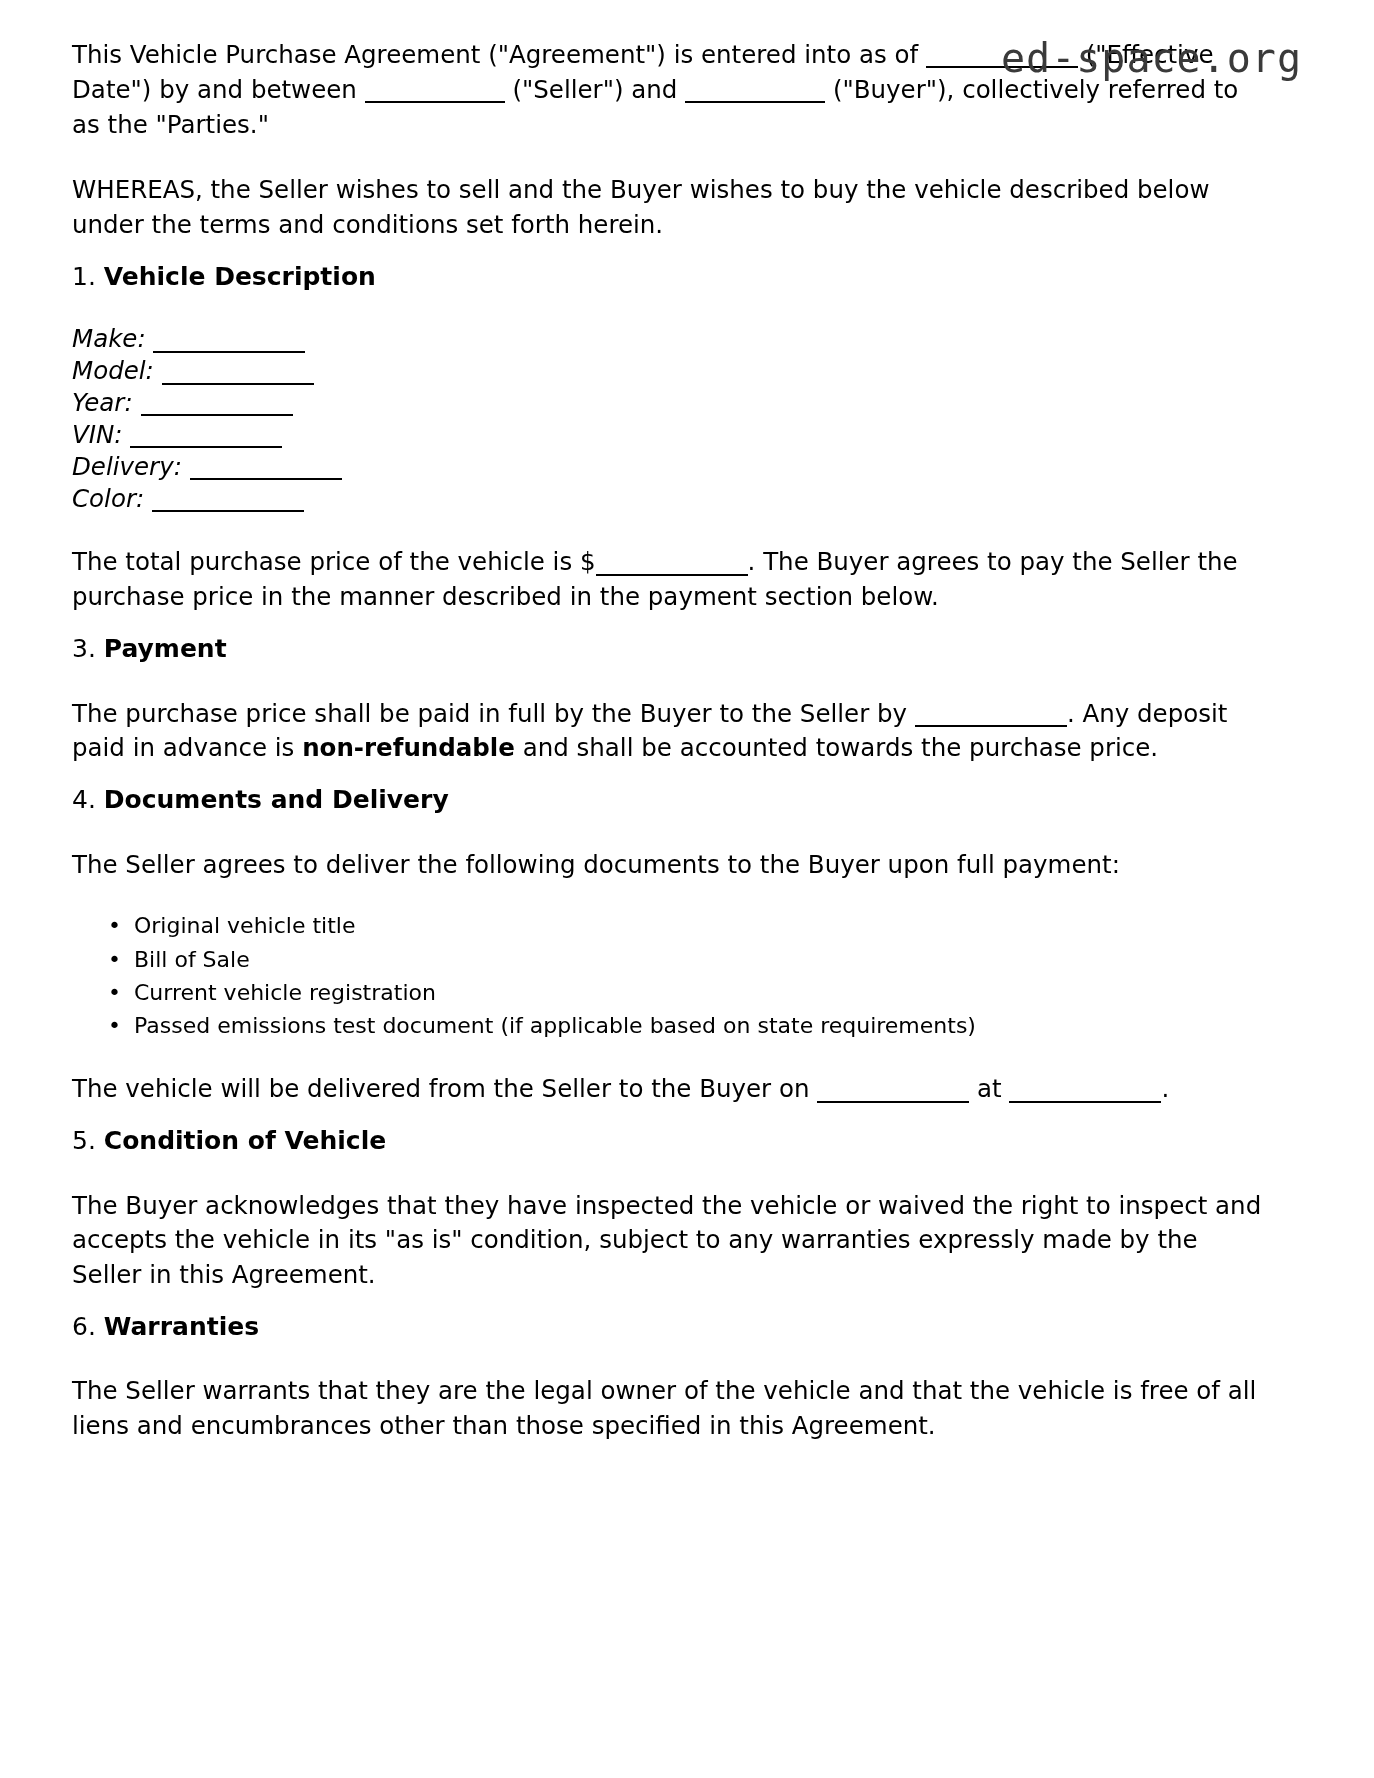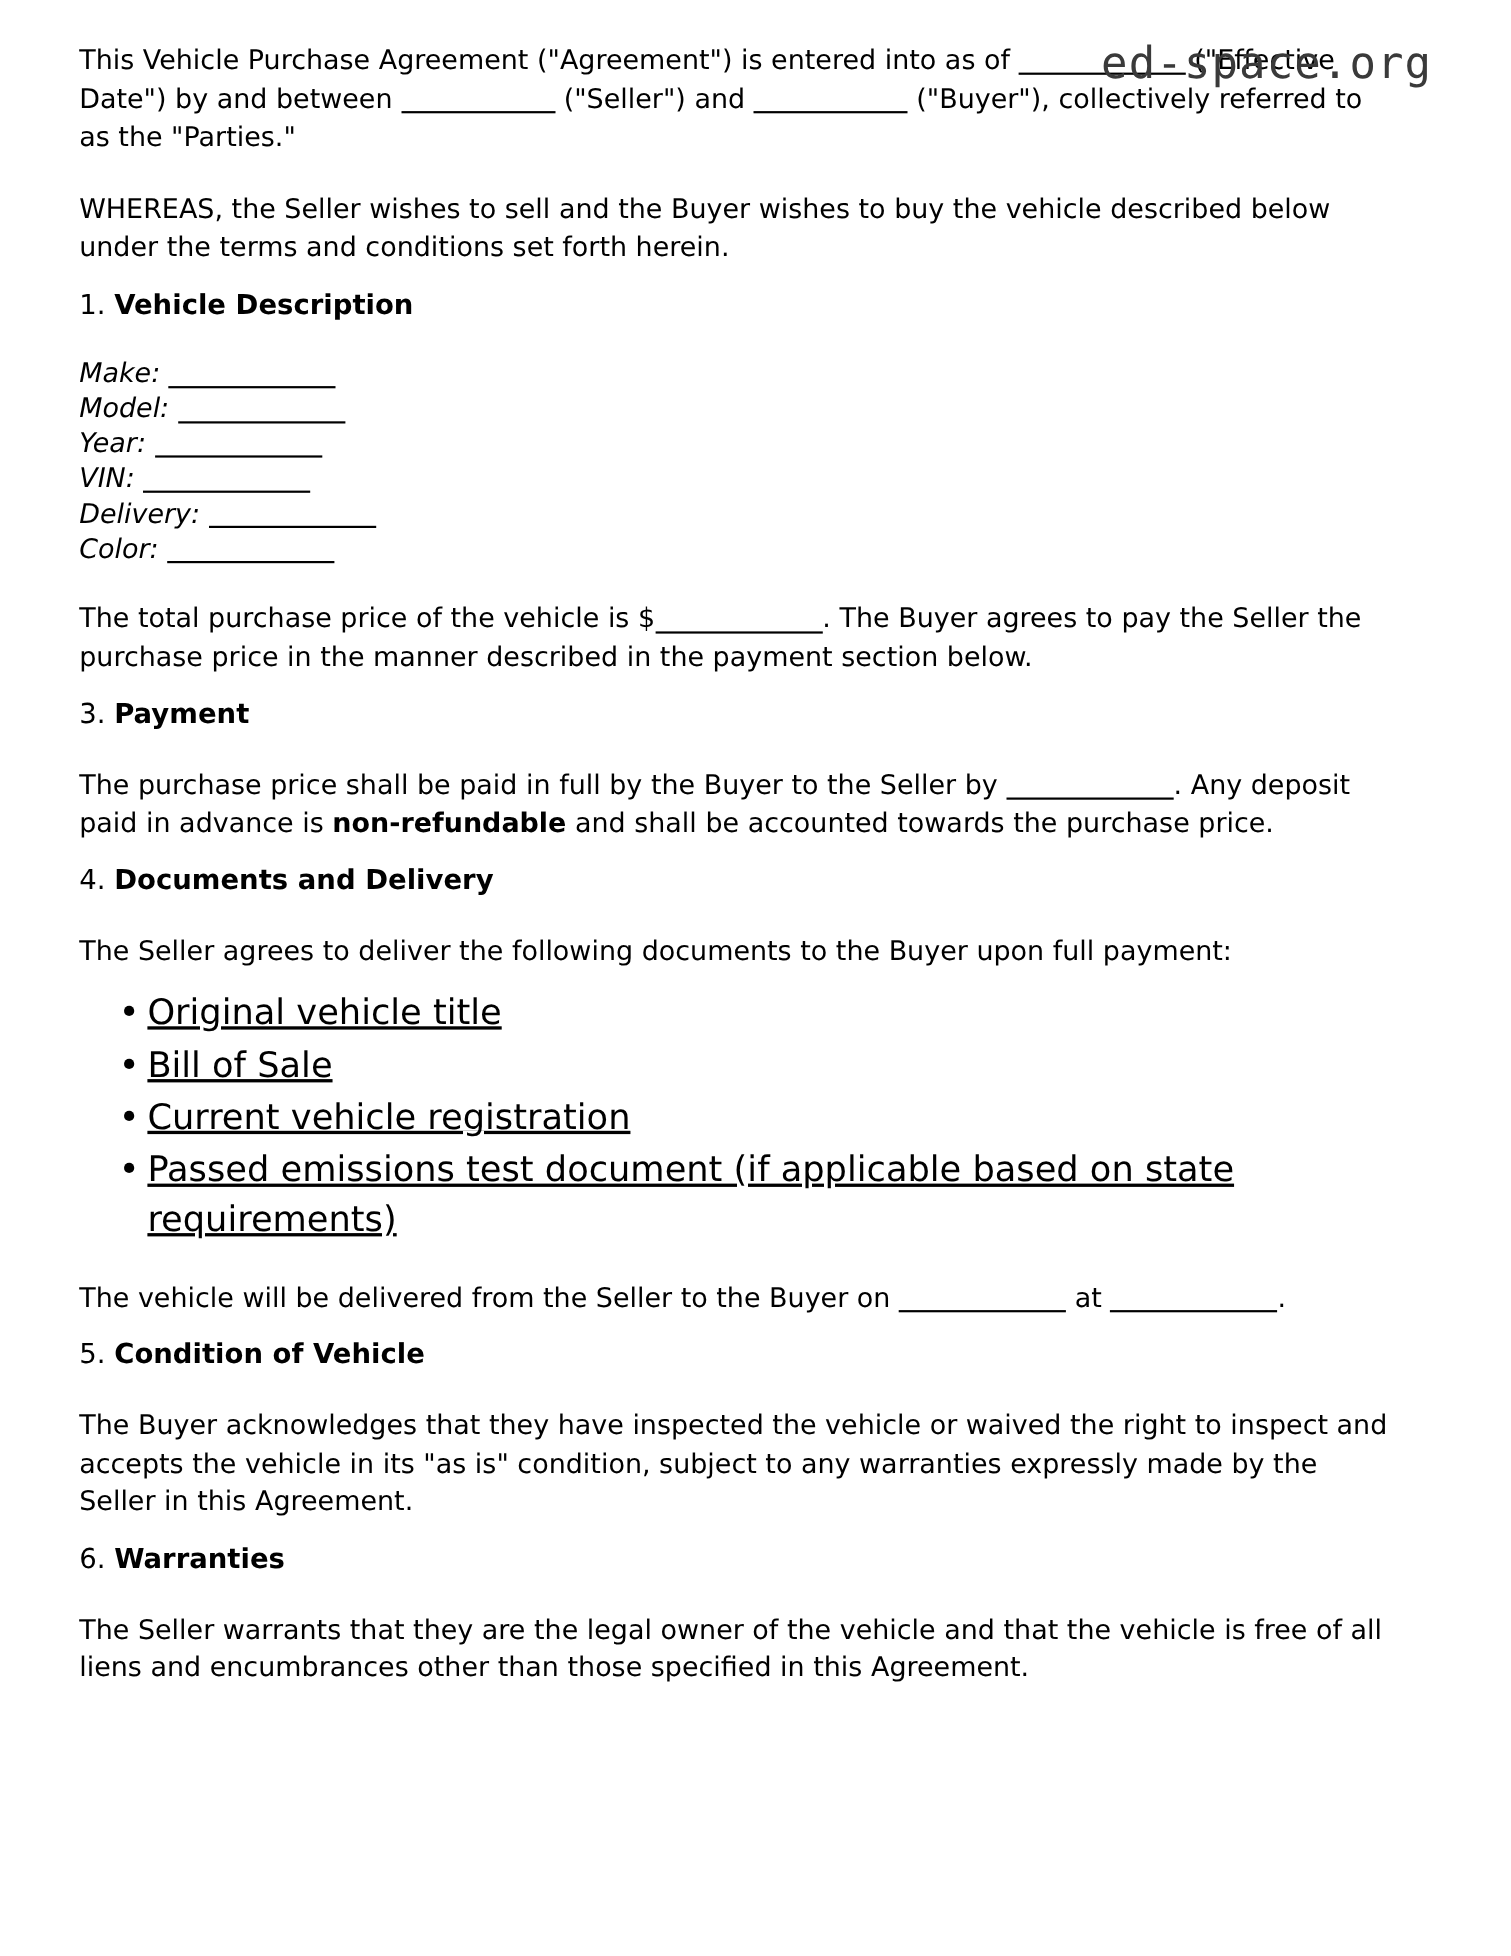--- a/index.html
+++ b/index.html
@@ -68,26 +68,25 @@
   }
   .blank {
     display: inline-block;
     border-bottom: 2.5px solid #000;
     height: 1.05em;
     vertical-align: -0.22em;
   }
   .blank.w-md { width: 140px; }
   .blank.w-lg { width: 152px; }
   ul.doc-list {
-    margin: 16px 0 0 0;
+    margin: 28px 0 0 0;
     padding-left: 62px;
-    font-size: 32px;
+    font-size: 22px;
     line-height: 1.42;
     list-style: none;
-    text-decoration: underline;
   }
   ul.doc-list li {
     position: relative;
     padding-left: 0;
     margin: 0 0 2px 0;
   }
   ul.doc-list li::before {
     content: "\2022";
     position: absolute;
     left: -26px;

